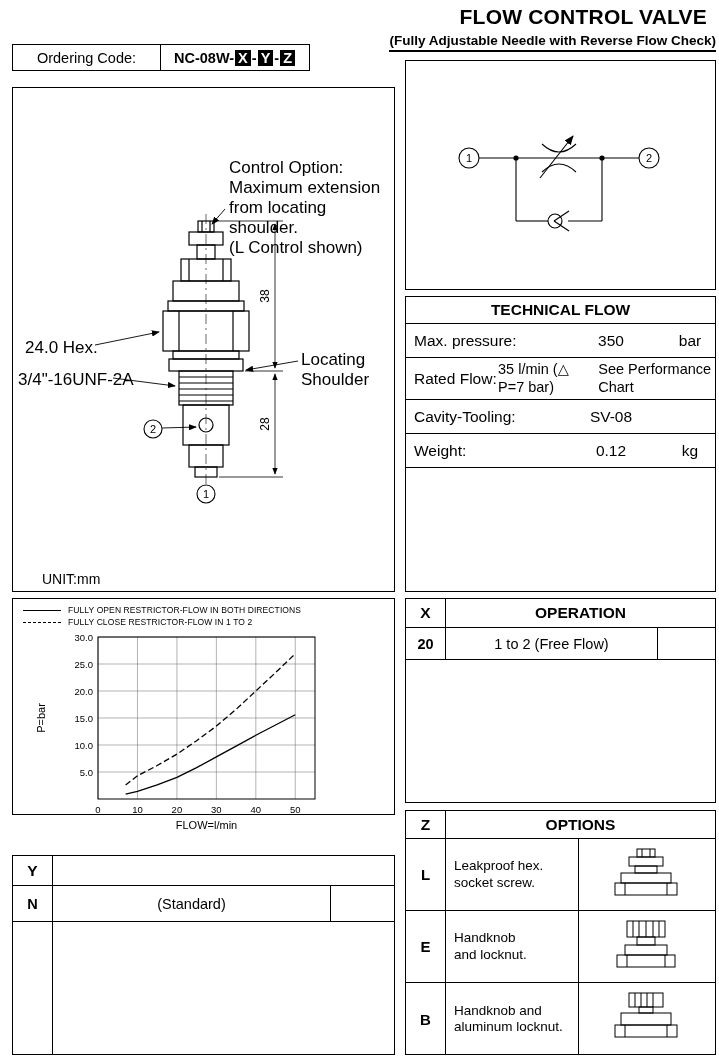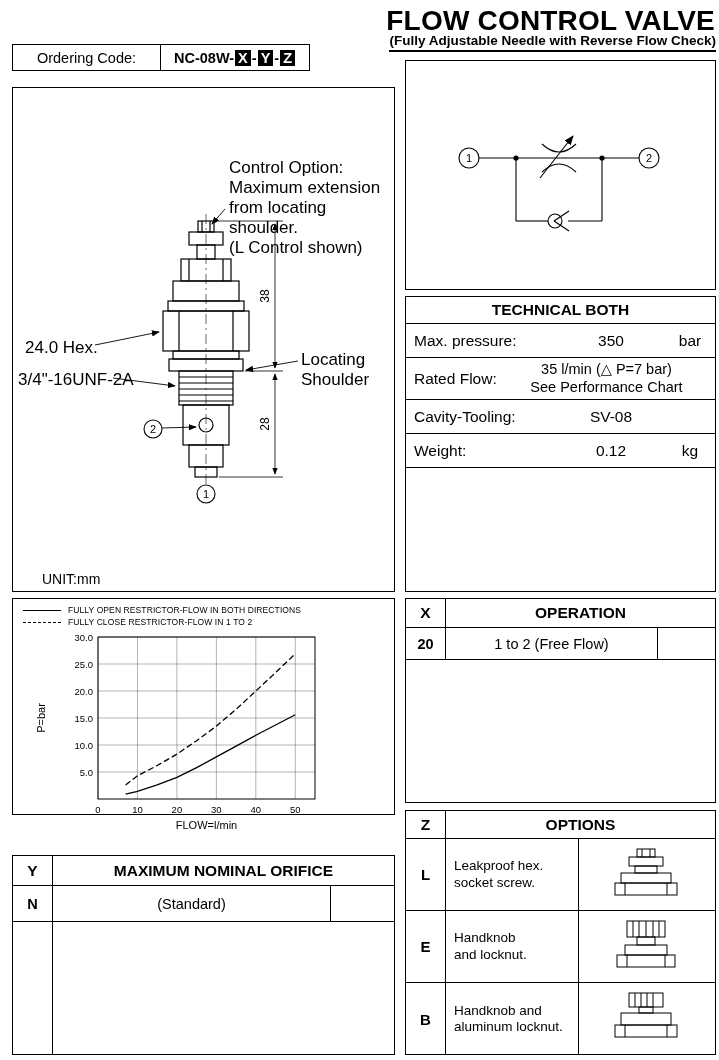--- a/index.html
+++ b/index.html
@@ -2,21 +2,21 @@
 <html><head>
 <meta charset="utf-8">
 <style>
   * { margin:0; padding:0; box-sizing:border-box; }
   html,body { background:#fff; }
   body { width:719px; height:1060px; font-family:"Liberation Sans", sans-serif; color:#000; position:relative; }
   .page { position:relative; width:719px; height:1060px; background:#fff; overflow:hidden; }
   .box { position:absolute; border:1px solid #000; background:#fff; }
 
   
-  .title { position:absolute; right:4px; top:5px; font-size:28px; font-weight:bold; letter-spacing:.2px; }
+  .title { position:absolute; right:12px; top:5px; font-size:21px; font-weight:bold; letter-spacing:.2px; }
   .subtitle { position:absolute; right:3px; top:33px; font-size:13.5px; font-weight:bold; border-bottom:2px solid #000; padding-bottom:2px; }
 
   
   .oc-box { left:12px; top:44px; width:298px; height:27px; display:flex; }
   .oc-label { width:148px; border-right:1px solid #000; display:flex; align-items:center; justify-content:center; font-size:14.5px; }
   .oc-value { flex:1; display:flex; align-items:center; justify-content:center; font-size:14.5px; font-weight:bold; }
   .boxed { background:#000; color:#fff; padding:0 3px; margin:0 1px; }
 
   
   .drawing-box { left:12px; top:87px; width:383px; height:505px; }
@@ -33,21 +33,21 @@
 
   
   .tech-box { left:405px; top:296px; width:311px; height:296px; }
   .td-title { height:27px; border-bottom:1px solid #000; font-weight:bold; font-size:15.5px; display:flex; align-items:center; justify-content:center; }
   .td-row { display:flex; align-items:center; min-height:34px; border-bottom:1px solid #000; font-size:15.5px; }
   .td-label { flex:1; padding-left:8px; }
   .td-value { width:108px; text-align:center; }
   .td-unit { width:50px; text-align:center; }
   .rated { min-height:42px; }
   .rated .td-label { flex:0 0 92px; padding-left:8px; }
-  .td-flow { flex:1; display:flex; flex-direction:column; font-size:14.5px; line-height:1.2;text-align:center; }
+  .td-flow { flex:1; display:flex; flex-direction:row; font-size:14.5px; line-height:1.2; }
 
   
   .chart-box { left:12px; top:598px; width:383px; height:217px; }
   .legend { position:absolute; top:5px; left:10px; }
   .legend-row { display:flex; align-items:center; gap:7px; height:12px; }
   .line-sample { width:38px; display:inline-block; }
   .line-solid { border-top:1.6px solid #000; }
   .line-dashed { border-top:1.6px dashed #000; }
   .legend-text { font-size:8.5px; letter-spacing:.1px; }
   #chart-svg { position:absolute; left:0; top:28px; }
@@ -198,21 +198,21 @@
         <circle cx="196" cy="97" r="2.6"></circle>
       </g>
       <g fill="#000" font-size="11" text-anchor="middle">
         <text x="63" y="101">1</text>
         <text x="243" y="101">2</text>
       </g>
     </svg>
   </div>
 
   <div class="box tech-box">
-    <div class="td-title">TECHNICAL BOTH</div>
+    <div class="td-title">TECHNICAL FLOW</div>
     <div class="td-row">
       <span class="td-label">Max. pressure:</span>
       <span class="td-value">350</span>
       <span class="td-unit">bar</span>
     </div>
     <div class="td-row rated">
       <span class="td-label">Rated Flow:</span>
       <span class="td-flow">
         <span>35 l/min (△ P=7 bar)</span>
         <span>See Performance Chart</span>
@@ -282,21 +282,20 @@
     <div class="tbl-row">
       <div class="code">20</div>
       <div class="desc">1 to 2 (Free Flow)</div>
       <div class="tail"></div>
     </div>
   </div>
 
   <div class="box y-box">
     <div class="tbl-header">
       <div class="code-col">Y</div>
-      <div class="title-col">MAXIMUM NOMINAL ORIFICE</div>
     </div>
     <div class="tbl-row">
       <div class="code">N</div>
       <div class="desc">(Standard)</div>
       <div class="tail"></div>
     </div>
     <div class="y-empty-col"></div>
   </div>
 
   <div class="box z-box">

